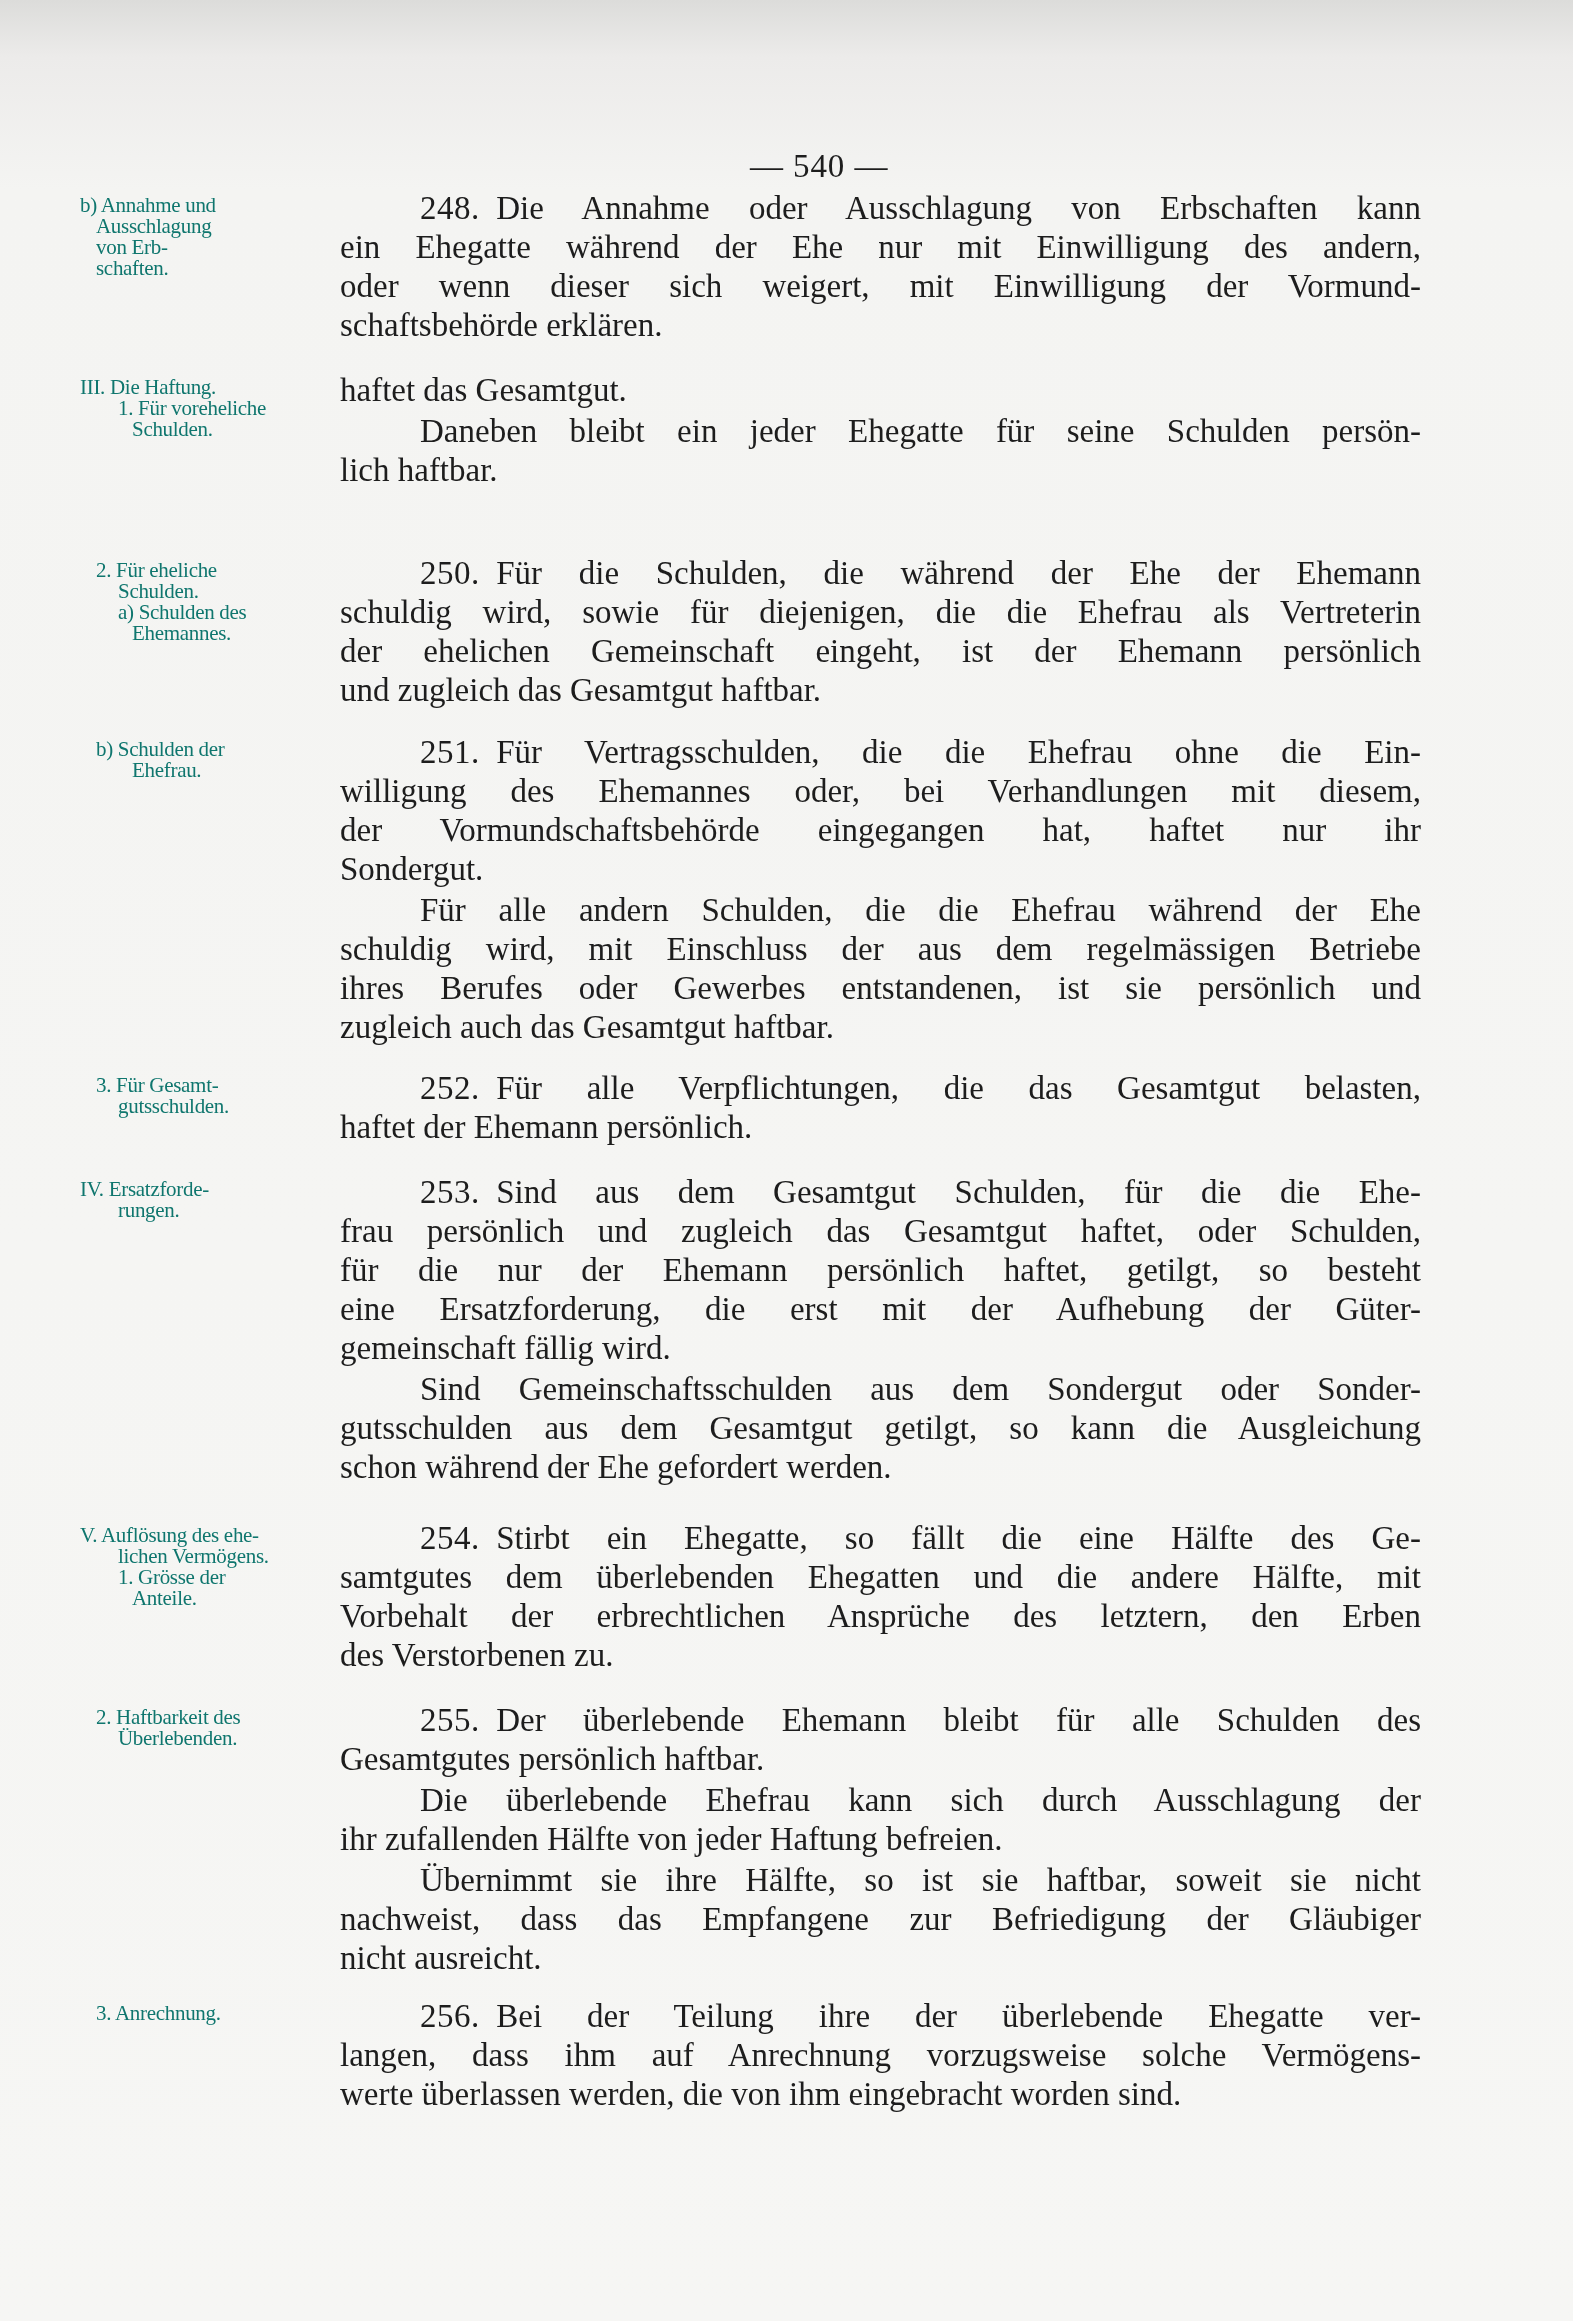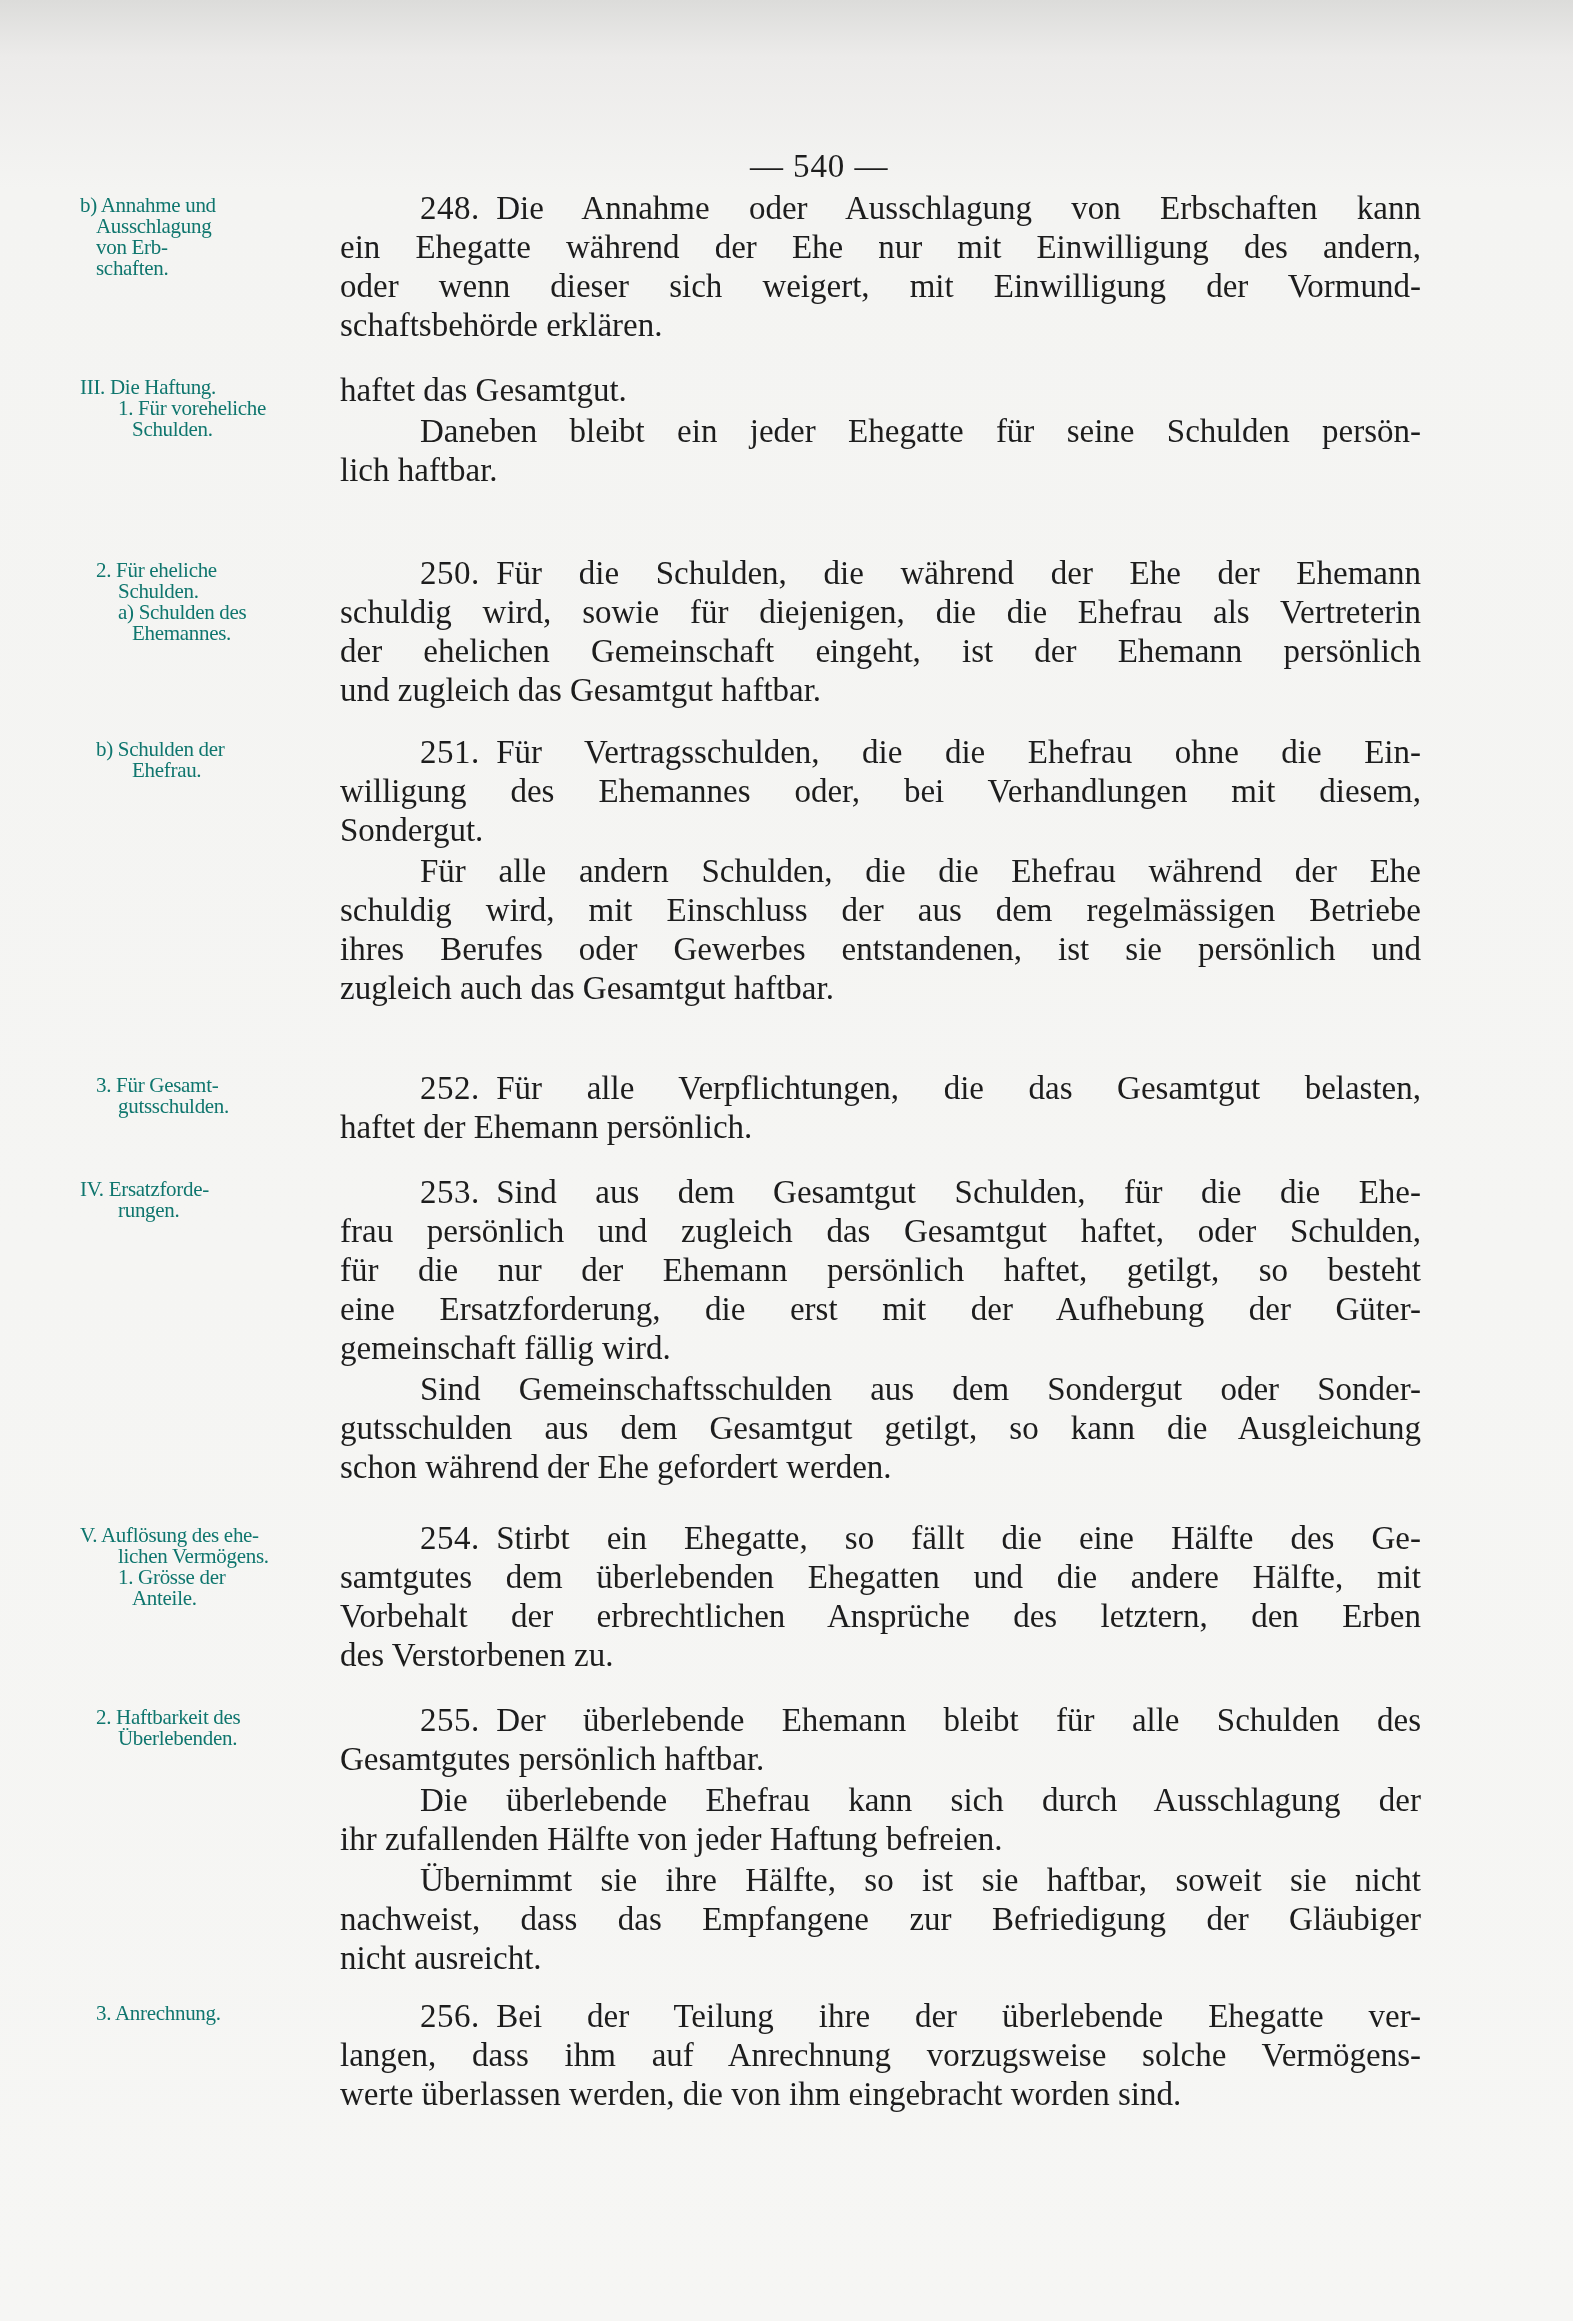--- a/index.html
+++ b/index.html
@@ -103,20 +103,21 @@
     </div>
     <div class="section" style="top: 733px;">
       <div class="margin-note" style="top: 5.7px;">
         <div class="mn-ind1">b) Schulden der</div>
         <div class="mn-ind3">Ehefrau.</div>
       </div>
       <div class="body-text">
         <div class="para">
           <span class="line" style="padding-left: 80px;"><span class="art-num">251.</span> <span>Für Vertragsschulden, die die Ehefrau ohne die Ein-</span></span>
           <span class="line"><span>willigung des Ehemannes oder, bei Verhandlungen mit diesem,</span></span>
+          <span class="line"><span>der Vormundschaftsbehörde eingegangen hat, haftet nur ihr</span></span>
           <span class="line last"><span>Sondergut.</span></span>
         </div>
         <div class="para" style="margin-top: 1.9px;">
           <span class="line" style="padding-left: 80px;"><span>Für alle andern Schulden, die die Ehefrau während der Ehe</span></span>
           <span class="line"><span>schuldig wird, mit Einschluss der aus dem regelmässigen Betriebe</span></span>
           <span class="line"><span>ihres Berufes oder Gewerbes entstandenen, ist sie persönlich und</span></span>
           <span class="line last"><span>zugleich auch das Gesamtgut haftbar.</span></span>
         </div>
       </div>
     </div>

